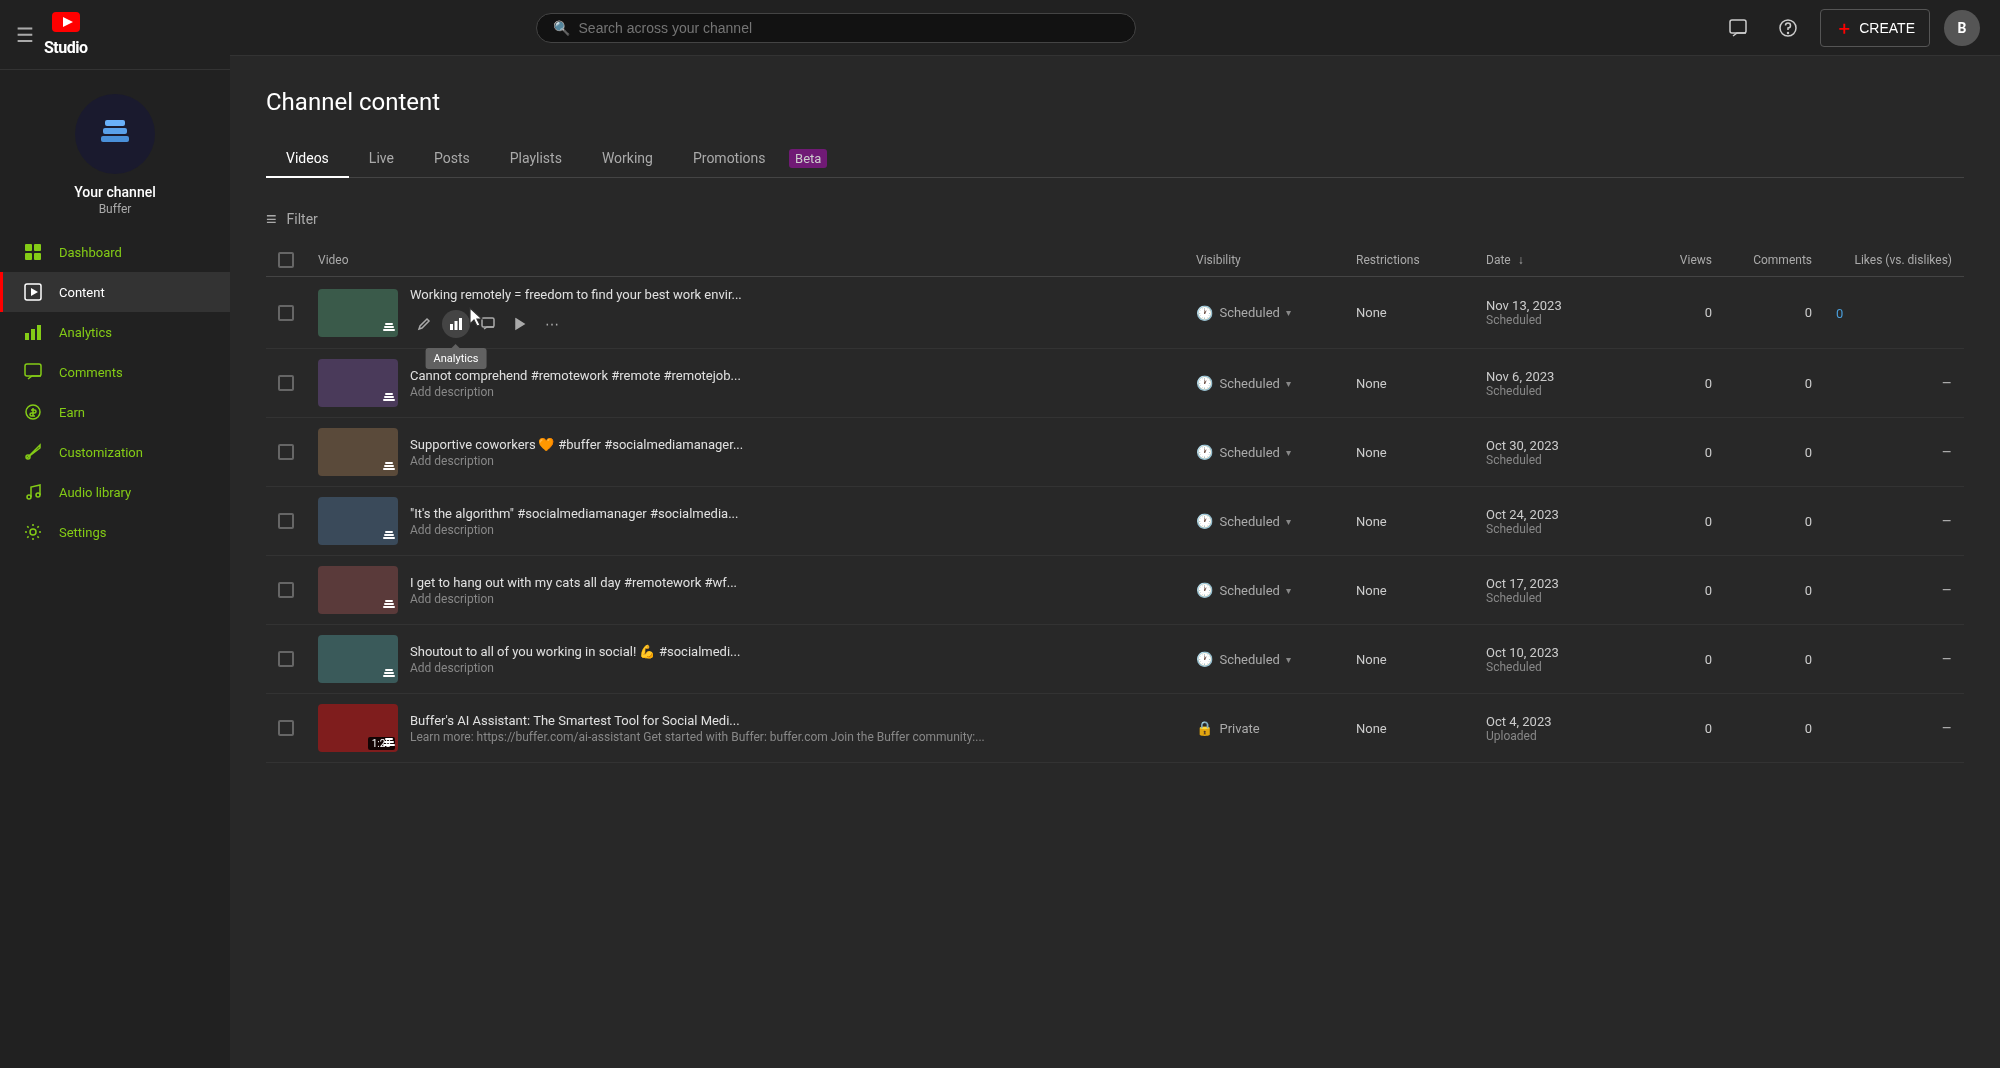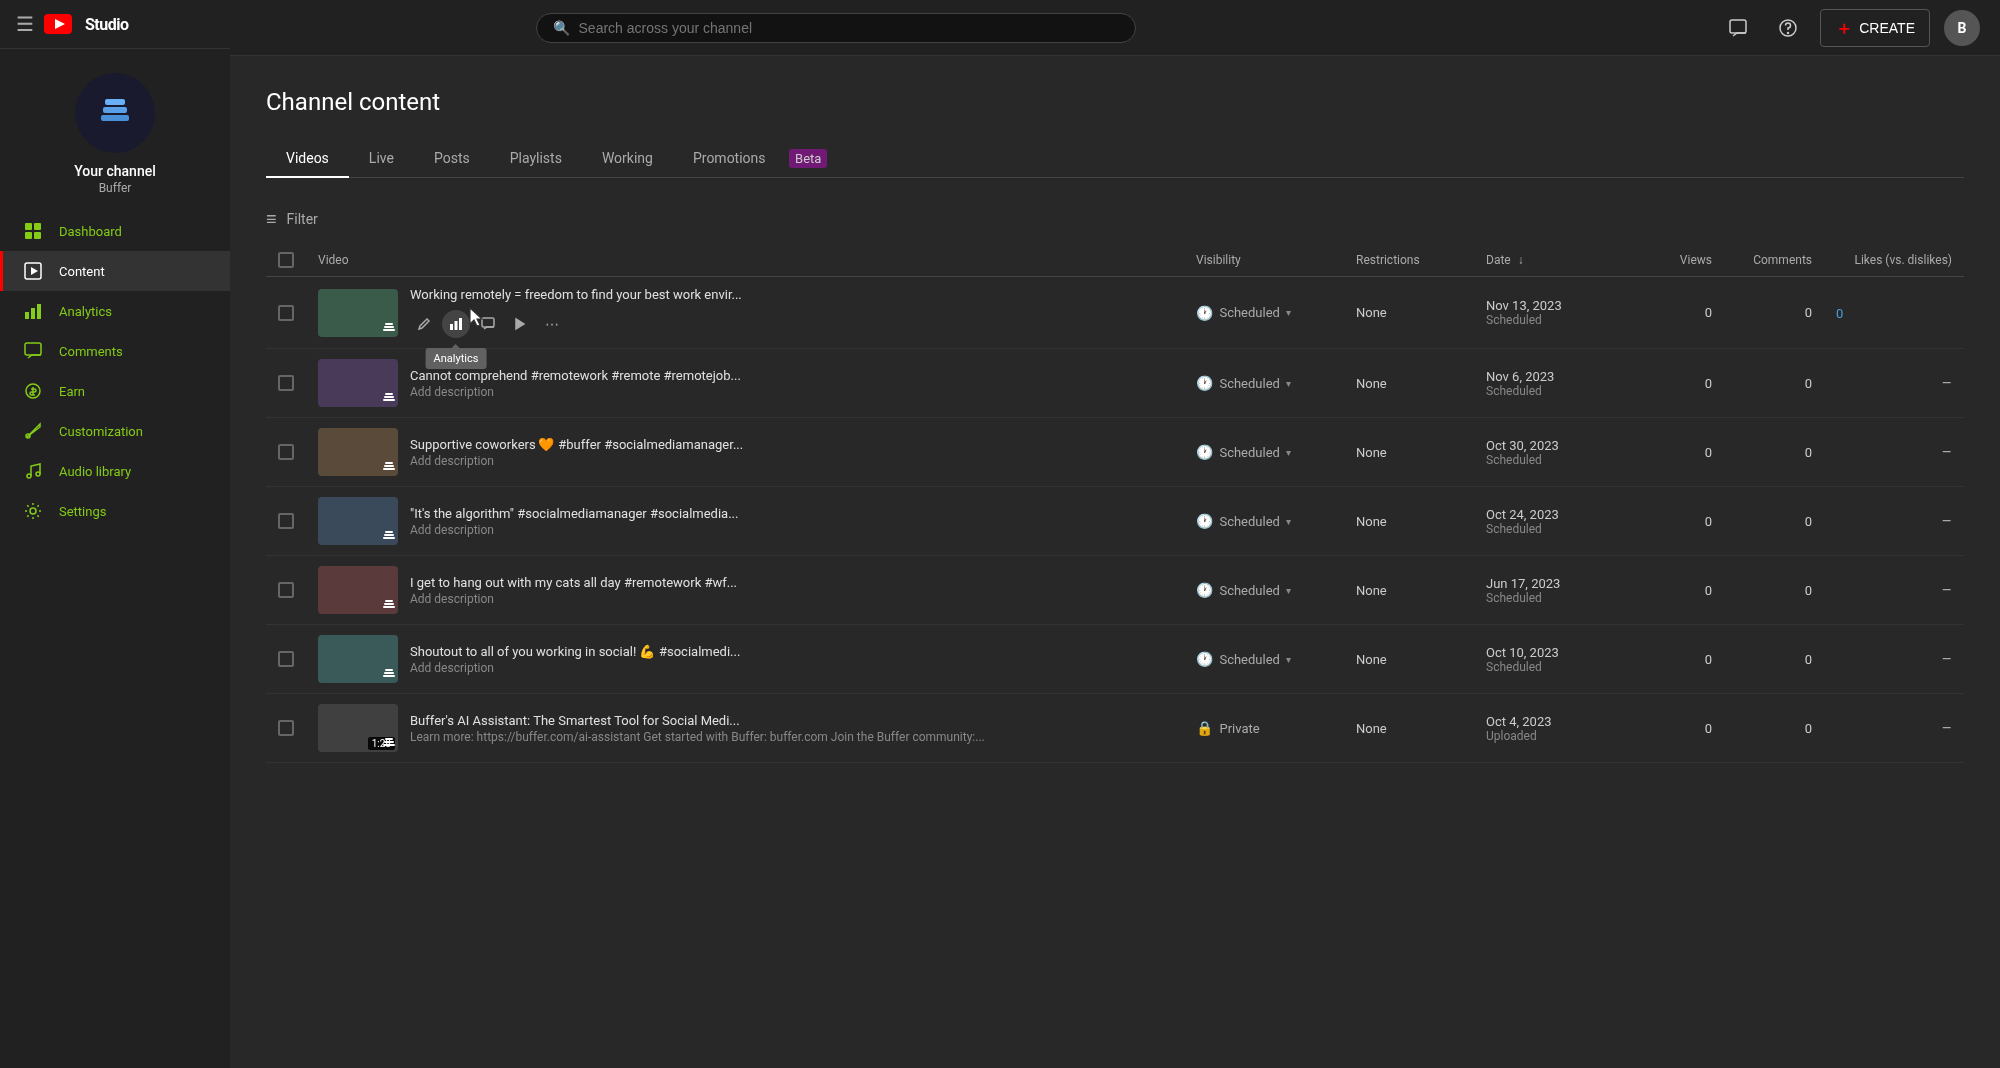--- a/index.html
+++ b/index.html
@@ -32,22 +32,23 @@
       border-bottom: 1px solid #333;
     }
     .hamburger-icon {
       cursor: pointer;
       color: #aaa;
       font-size: 20px;
     }
     .yt-logo {
       display: flex;
       align-items: center;
-      gap: 13px;
+      gap: 6px;
       text-decoration: none;
+      flex-direction: column;
     }
     .yt-logo-icon {
       width: 28px;
       height: 20px;
     }
     .yt-logo-text {
       color: #fff;
       font-size: 16px;
       font-weight: bold;
       letter-spacing: -0.5px;
@@ -849,21 +850,21 @@
             <td>
               <div class="visibility-cell">
       <span class="clock-icon">🕐</span>
       <span>Scheduled</span>
       <span class="dropdown-arrow">▾</span>
     </div>
             </td>
             <td style="color: rgb(204, 204, 204); font-size: 13px;">None</td>
             <td>
               <div class="date-cell">
-    <div class="main-date">Jun 17, 2023</div>
+    <div class="main-date">Oct 17, 2023</div>
     <div class="sub-date">Scheduled</div>
   </div>
             </td>
             <td class="views-cell">0</td>
             <td class="comments-cell">0</td>
             <td class="dash-cell">–</td>
           </tr>
           <tr>
             <td>
               <div class="checkbox-cell">
@@ -906,21 +907,21 @@
             <td class="dash-cell">–</td>
           </tr>
           <tr>
             <td>
               <div class="checkbox-cell">
                 <input type="checkbox" class="cb" style="">
               </div>
             </td>
             <td>
     <div class="video-cell">
-      <div class="video-thumb" style="background:#404040;">
+      <div class="video-thumb" style="background:#7f1d1d;">
         <span class="thumb-duration">1:28</span>
         <svg style="position:absolute;bottom:2px;right:2px;width:14px;height:14px;" viewBox="0 0 14 14" fill="white">
           <rect x="1" y="8" width="12" height="2" rx="1"></rect>
           <rect x="2" y="5" width="10" height="2" rx="1"></rect>
           <rect x="3" y="2" width="8" height="2" rx="1"></rect>
         </svg>
       </div>
       <div class="video-info">
         <div class="video-title">Buffer's AI Assistant: The Smartest Tool for Social Medi...</div>
         <div class="video-desc">Learn more: https://buffer.com/ai-assistant Get started with Buffer: buffer.com Join the Buffer community:...</div>

